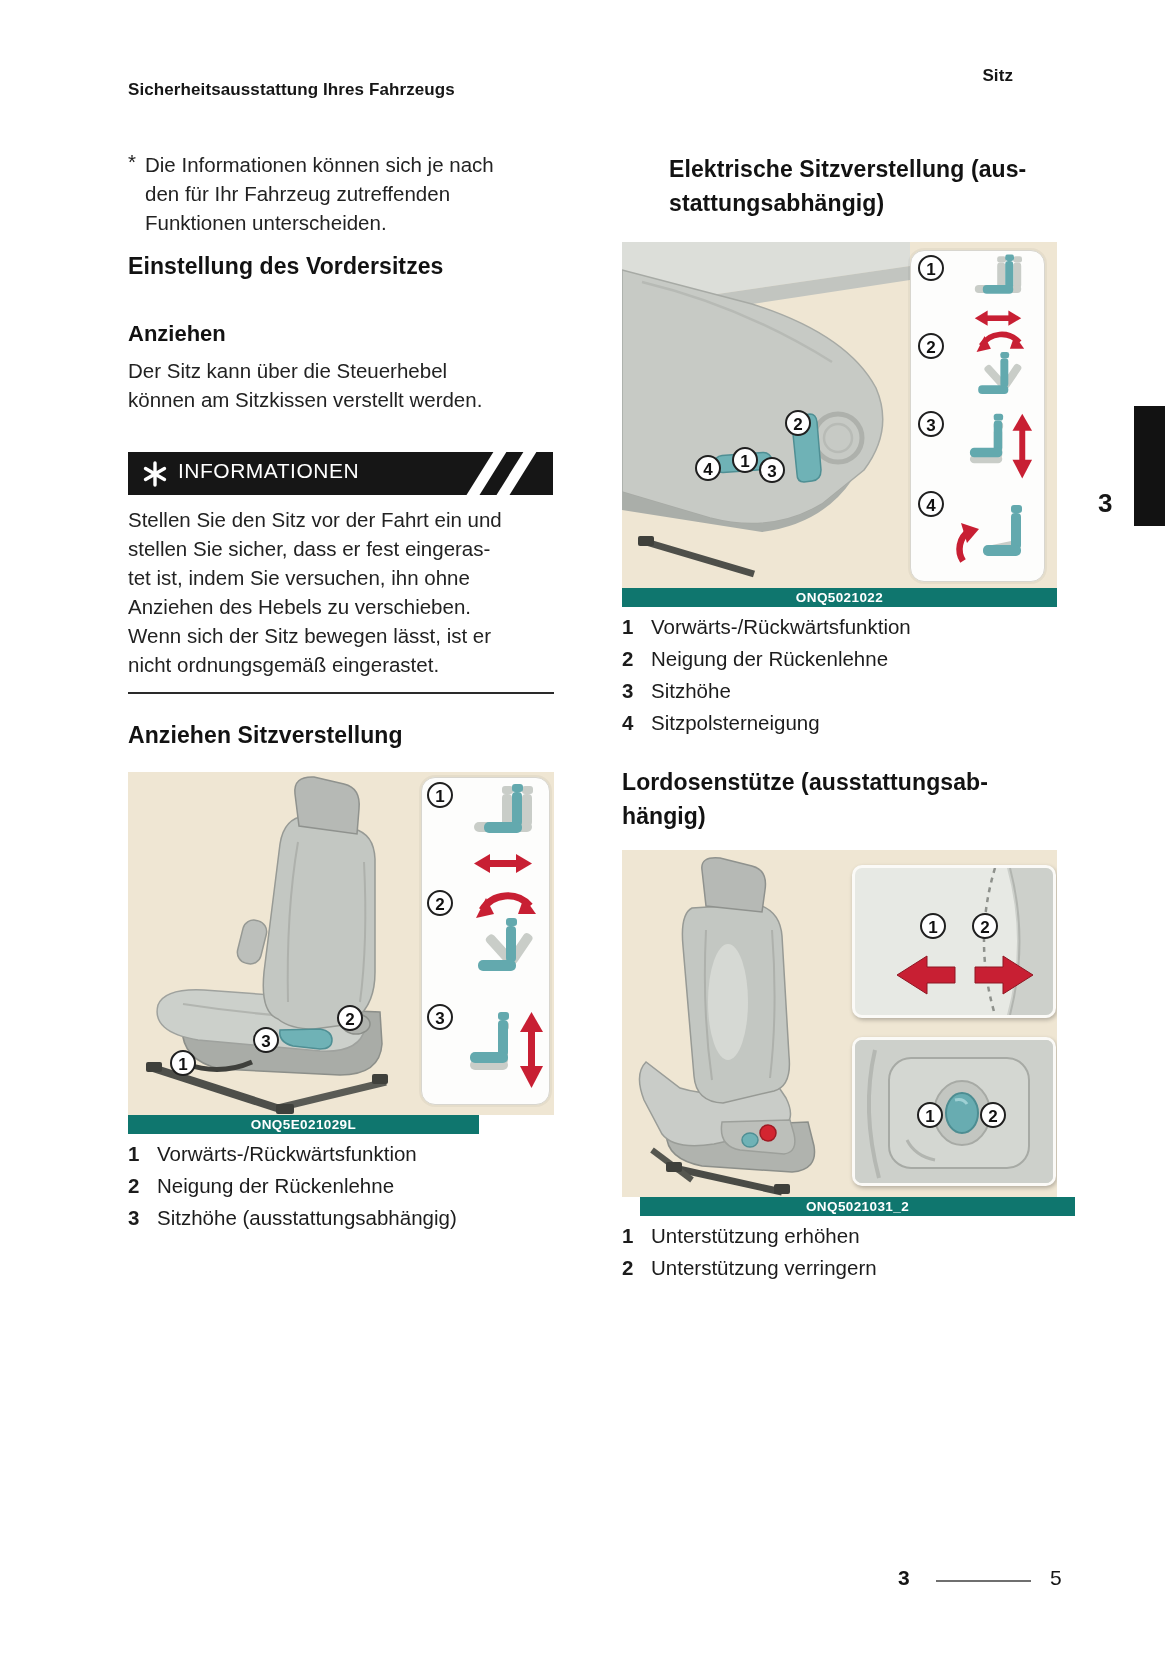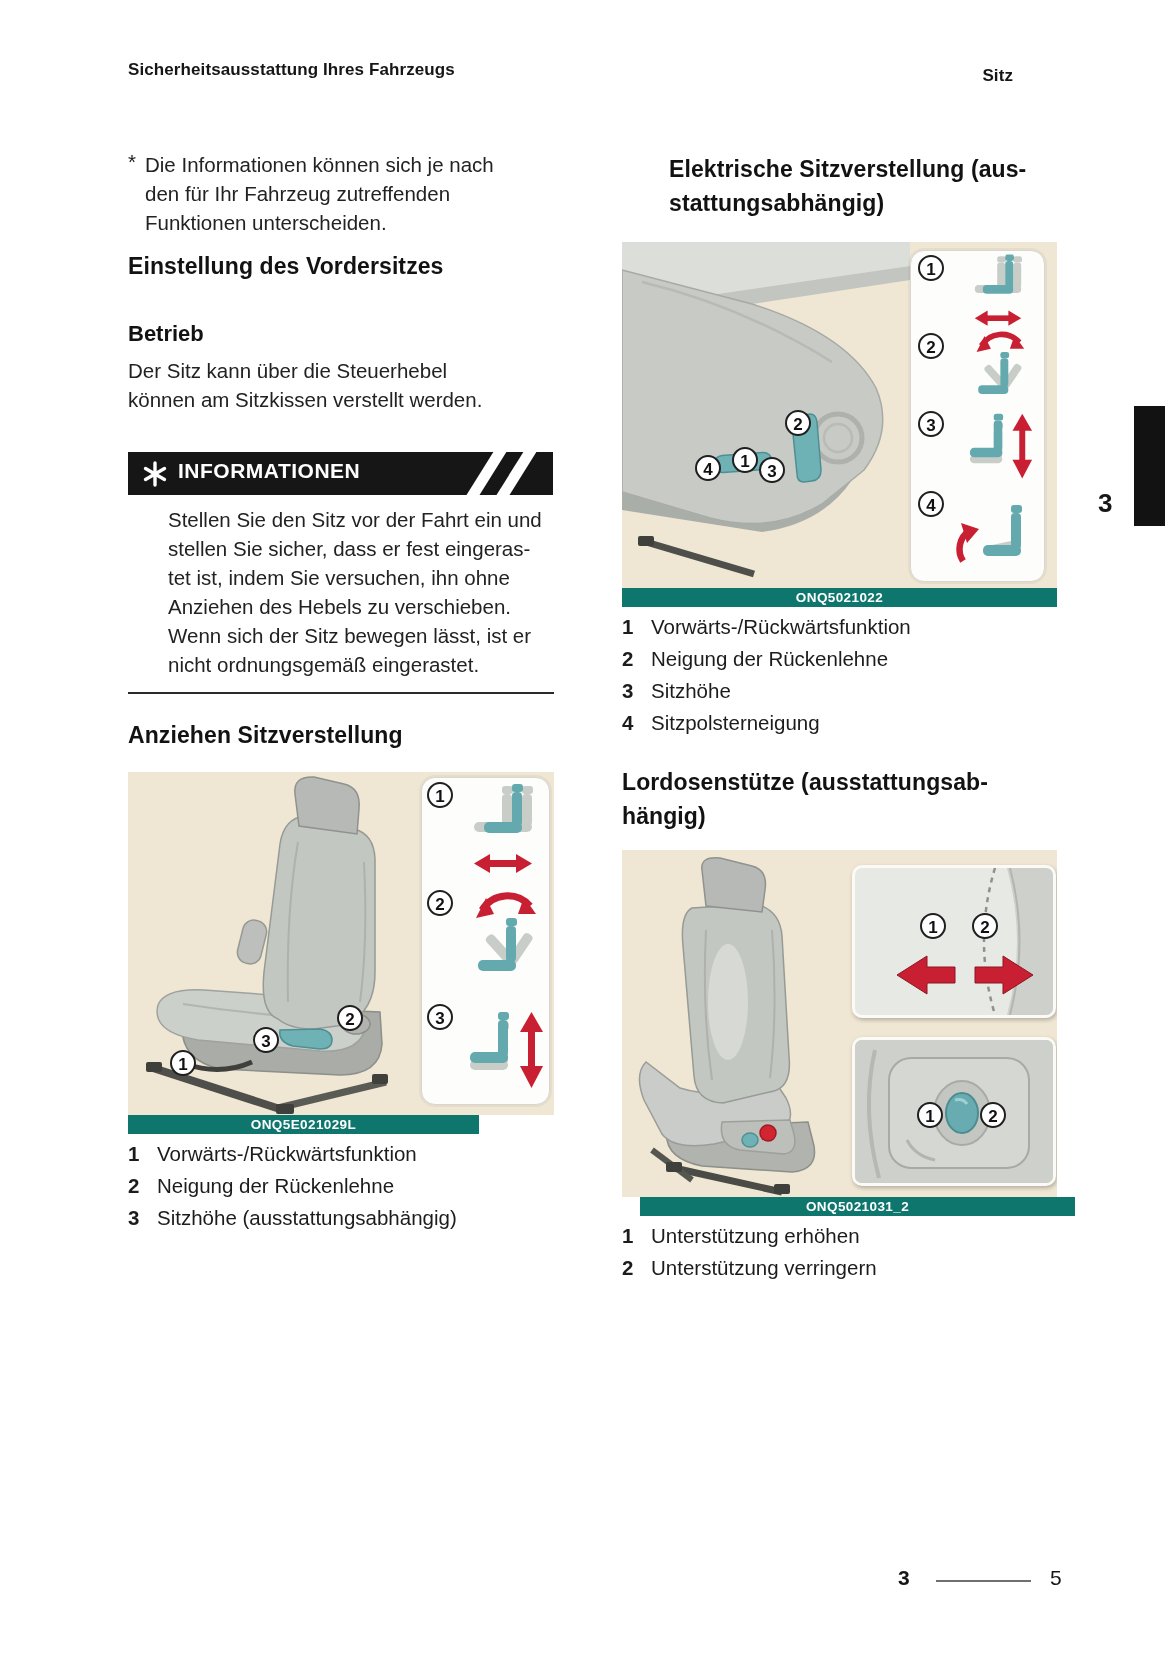--- a/index.html
+++ b/index.html
@@ -14,21 +14,21 @@
   
   .h1{font-size:23px;font-weight:bold;line-height:34px;color:#121212;letter-spacing:.1px;}
   .h2{font-size:22px;font-weight:bold;color:#121212;}
   .body-text{font-size:20.5px;line-height:29px;color:#222;}
   .pre{white-space:pre-line;}
   
   .footnote{padding-left:17px;position:relative;}
   .footnote .marker{position:absolute;left:0;top:-3px;}
   
   .info-banner{left:128px;top:452px;width:425px;height:43px;background:#161616;overflow:hidden;}
-  .info-banner .ttl{position:absolute;left:50px;top:7px;color:#fff;font-size:21px;font-weight:bold;letter-spacing:.5px;}
+  .info-banner .ttl{position:absolute;left:50px;top:7px;color:#fff;font-size:21px;font-weight:normal;letter-spacing:.5px;}
   .stripe{position:absolute;top:-12px;width:11px;height:70px;background:#fff;transform:rotate(32deg);}
   .hr{height:2px;background:#2a2a2a;}
   
   .figure{background:#efe6d3;overflow:hidden;}
   .fig-caption{background:#0f766e;color:#ffffff;font-size:13.5px;font-weight:bold;
     display:flex;align-items:center;justify-content:center;letter-spacing:.4px;}
   .panel{position:absolute;background:#fdfdfc;border:1px solid #d8d6cf;border-radius:14px;box-shadow:0 0 0 2px rgba(0,0,0,.04);}
   .callout{position:absolute;width:26px;height:26px;border:2.5px solid #1f1f1f;border-radius:50%;
     background:#fff;color:#111;font-weight:bold;font-size:17px;line-height:26px;text-align:center;box-sizing:border-box;z-index:5;}
   .inset{position:absolute;border-radius:10px;border:3px solid #fbfaf7;box-shadow:1px 2px 4px rgba(0,0,0,.25);overflow:hidden;}
@@ -39,51 +39,51 @@
   
   .side-tab{left:1134px;top:406px;width:31px;height:120px;background:#121212;}
   .tab-num{left:1098px;top:488px;font-size:26px;font-weight:bold;color:#161616;}
   .footer-num{font-size:21px;color:#161616;}
   .footer-line{left:936px;top:1580px;width:95px;height:2px;background:#6f6f6f;}
   svg{display:block;}
 </style>
 </head>
 <body>
 
-<div class="abs hdr" style="left:128px;top:60px;text-align:right;">Sicherheitsausstattung Ihres Fahrzeugs</div>
+<div class="abs hdr" style="left:128px;top:80px;text-align:right;">Sicherheitsausstattung Ihres Fahrzeugs</div>
 <div class="abs hdr" style="left:928px;top:66px;width:85px;text-align:right;">Sitz</div>
 
 <div class="abs body-text footnote" style="left:128px;top:150px;width:426px;">
   <span class="marker">*</span>
   <span class="pre">Die Informationen können sich je nach
 den für Ihr Fahrzeug zutreffenden
 Funktionen unterscheiden.</span>
 </div>
 
 <div class="abs h1" style="left:128px;top:249px;width:426px;">Einstellung des Vordersitzes</div>
 
-<div class="abs h2" style="left:128px;top:321px;">Betrieb</div>
+<div class="abs h2" style="left:128px;top:321px;">Anziehen</div>
 
 <div class="abs body-text pre" style="left:128px;top:356px;width:426px;">Der Sitz kann über die Steuerhebel
 können am Sitzkissen verstellt werden.</div>
 
 <div class="abs info-banner">
   <svg class="abs" style="left:14px;top:9px;" width="26" height="26" viewBox="0 0 26 26">
     <g stroke="#ffffff" stroke-width="3.4" stroke-linecap="round">
       <line x1="13" y1="2" x2="13" y2="24"></line>
       <line x1="3.5" y1="7.5" x2="22.5" y2="18.5"></line>
       <line x1="3.5" y1="18.5" x2="22.5" y2="7.5"></line>
     </g>
   </svg>
   <div class="ttl">INFORMATIONEN</div>
   <div class="stripe" style="left:352px;"></div>
   <div class="stripe" style="left:382px;"></div>
 </div>
 
-<div class="abs body-text pre" style="left:128px;top:505px;width:440px;margin-left:40px;">Stellen Sie den Sitz vor der Fahrt ein und
+<div class="abs body-text pre" style="left:128px;top:505px;width:440px;">Stellen Sie den Sitz vor der Fahrt ein und
 stellen Sie sicher, dass er fest eingeras-
 tet ist, indem Sie versuchen, ihn ohne
 Anziehen des Hebels zu verschieben.
 Wenn sich der Sitz bewegen lässt, ist er
 nicht ordnungsgemäß eingerastet.</div>
 
 <div class="abs hr" style="left:128px;top:692px;width:426px;"></div>
 
 <div class="abs h1" style="left:128px;top:718px;">Anziehen Sitzverstellung</div>
 

